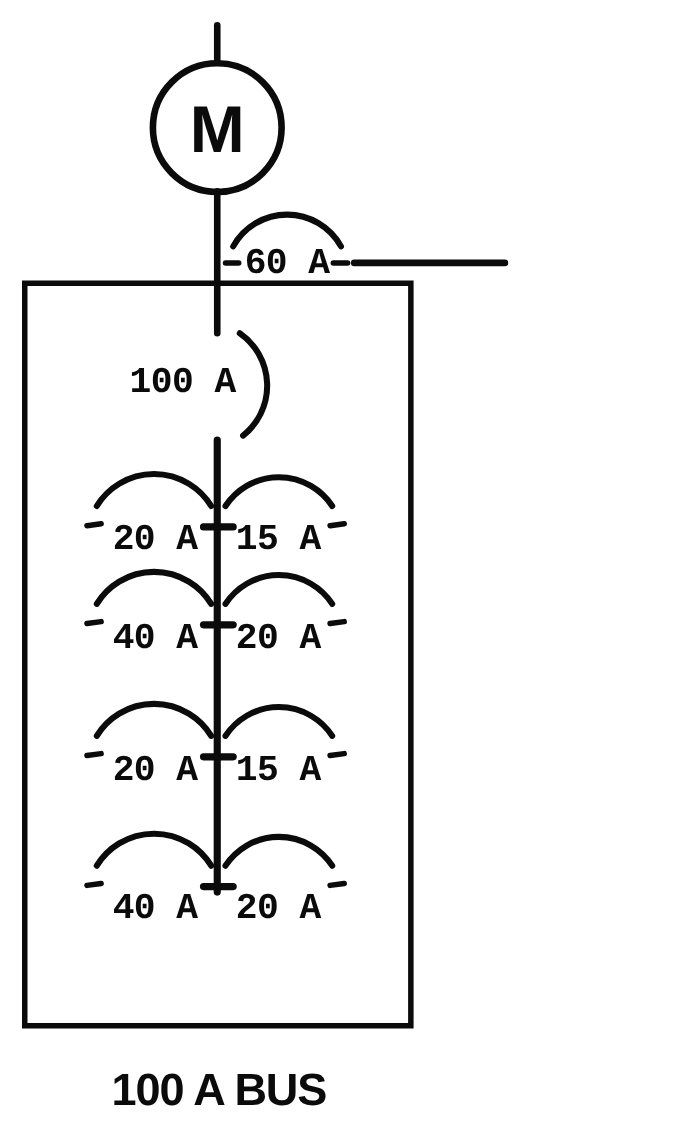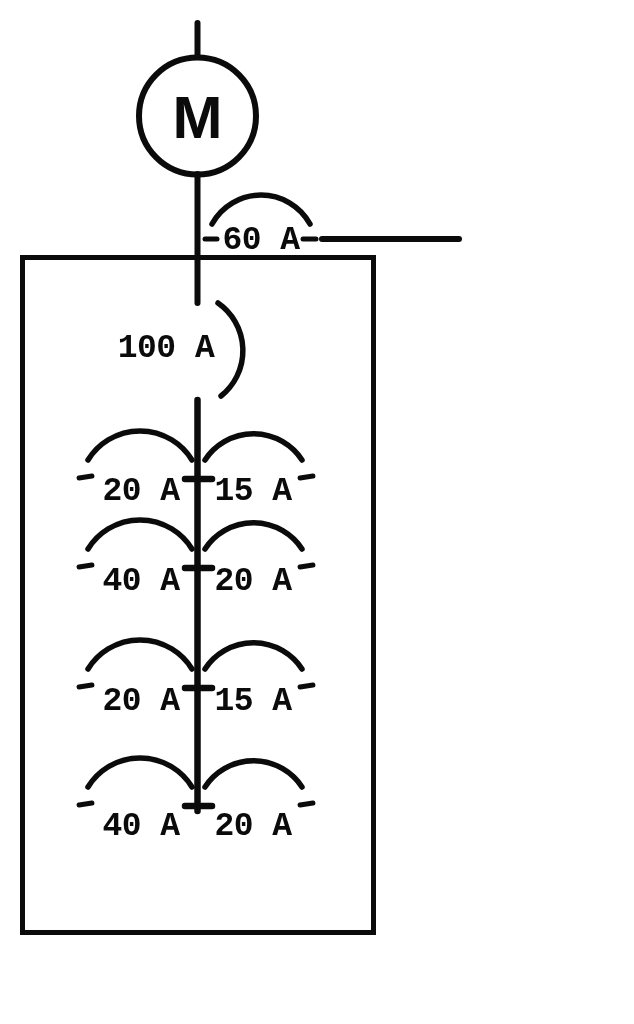--- a/index.html
+++ b/index.html
@@ -122,14 +122,15 @@
   <div class="lbl lbl-rating" style="left:141px; top:581px;">40 A</div>
   <div class="lbl lbl-rating" style="left:253px; top:581px;">20 A</div>
 
   <div class="lbl lbl-rating" style="left:141px; top:701px;">20 A</div>
   <div class="lbl lbl-rating" style="left:253px; top:701px;">15 A</div>
 
   <div class="lbl lbl-rating" style="left:141px; top:826px;">40 A</div>
   <div class="lbl lbl-rating" style="left:253px; top:826px;">20 A</div>
 
 
+  <div class="lbl lbl-bus" style="left:199px; top:991px;">100 A BUS</div>
 
 </div>
 
 </body></html>

